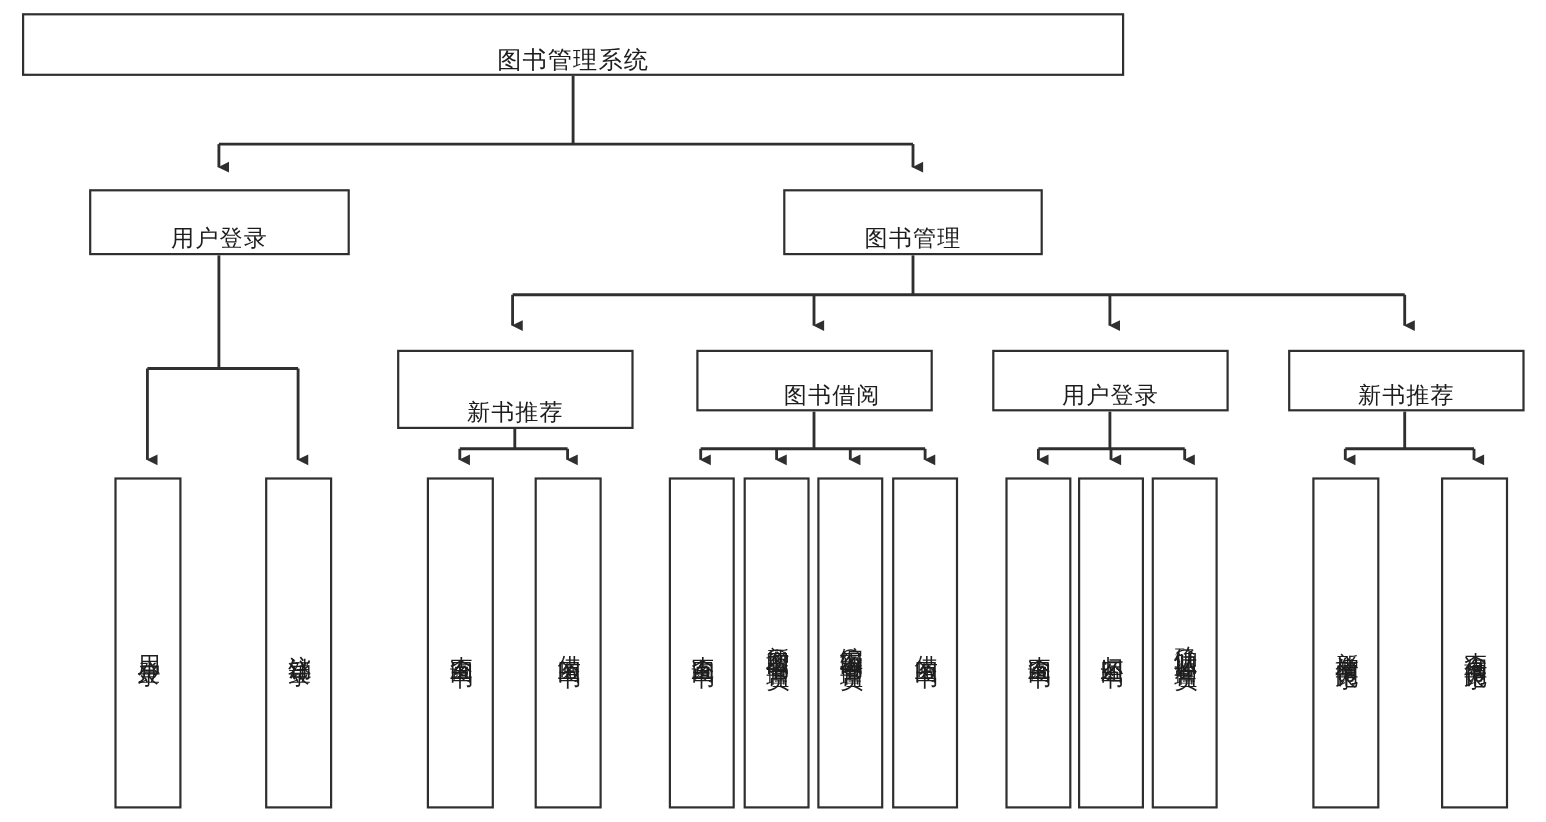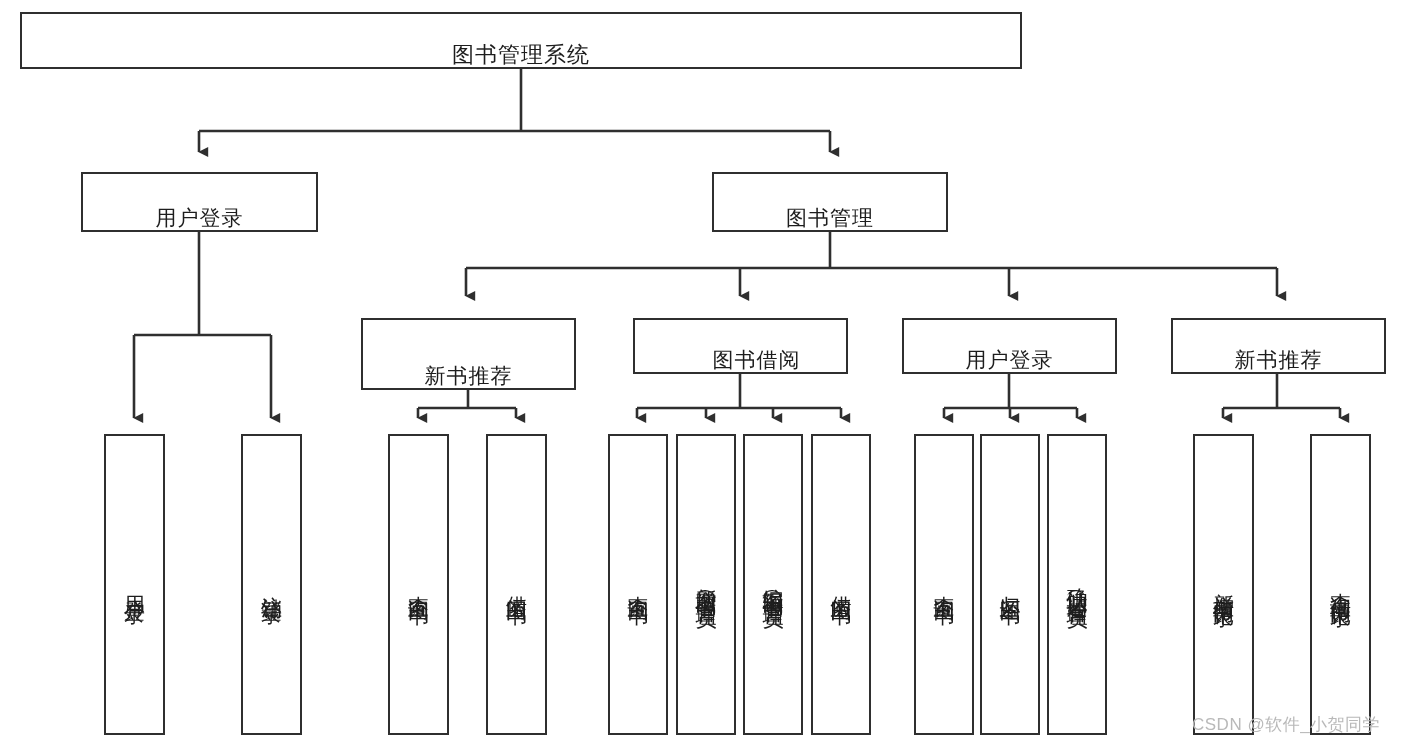--- a/index.html
+++ b/index.html
@@ -167,15 +167,14 @@
     <span class="lbl">确认归还（管理员）</span>
   </div>
 
   <div class="node leaf" style="left:1193px;top:434px;width:61px;height:301px;">
     <span class="lbl">新增借阅记录</span>
   </div>
   <div class="node leaf" style="left:1310px;top:434px;width:61px;height:301px;">
     <span class="lbl">查询借阅记录</span>
   </div>
 
-  <div class="watermark" style="left:1192px;top:713px;">CSDN @软件_小贺同学</div>
 
 </div>
 
 </body></html>

